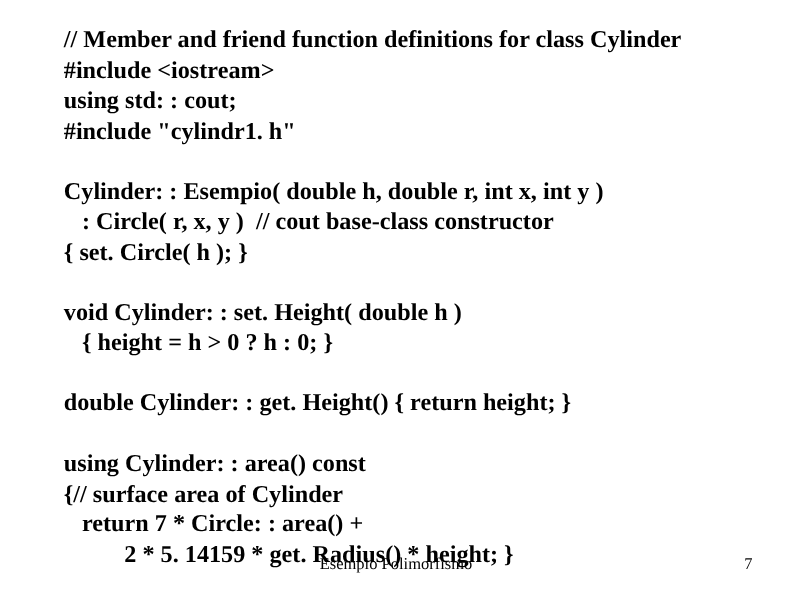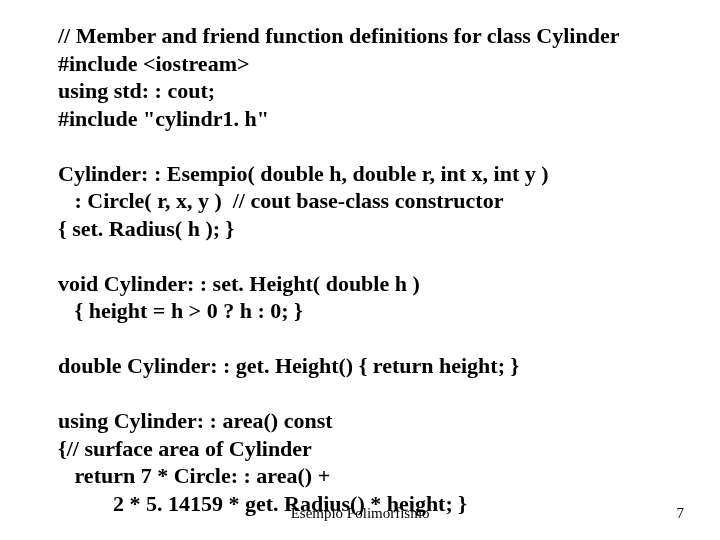--- a/index.html
+++ b/index.html
@@ -49,21 +49,21 @@
 
 <div class="slide">
 
   <div class="code-block"><span>// Member and friend function definitions for class Cylinder</span>
 <span>#include &lt;iostream&gt;</span>
 <span>using std: : cout;</span>
 <span>#include "cylindr1. h"</span>
 <span></span>
 <span>Cylinder: : Esempio( double h, double r, int x, int y )</span>
 <span>   : Circle( r, x, y )  // cout base-class constructor</span>
-<span>{ set. Radius( h ); }</span>
+<span>{ set. Circle( h ); }</span>
 <span></span>
 <span>void Cylinder: : set. Height( double h )</span>
 <span>   { height = h &gt; 0 ? h : 0; }</span>
 <span></span>
 <span>double Cylinder: : get. Height() { return height; }</span>
 <span></span>
 <span>using Cylinder: : area() const</span>
 <span>{// surface area of Cylinder</span>
 <span>   return 7 * Circle: : area() +</span>
 <span>          2 * 5. 14159 * get. Radius() * height; }</span></div>

